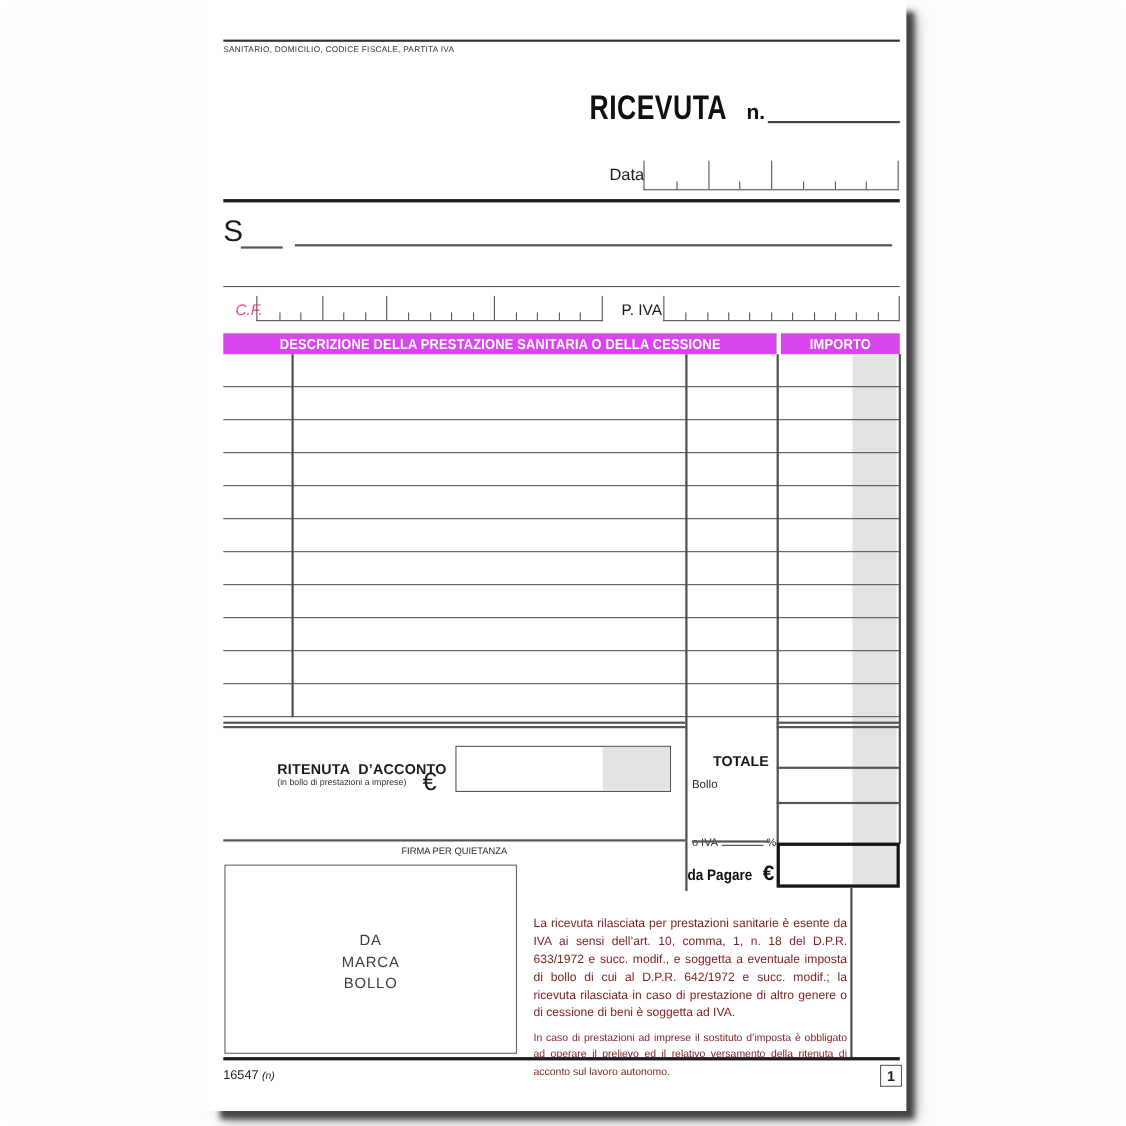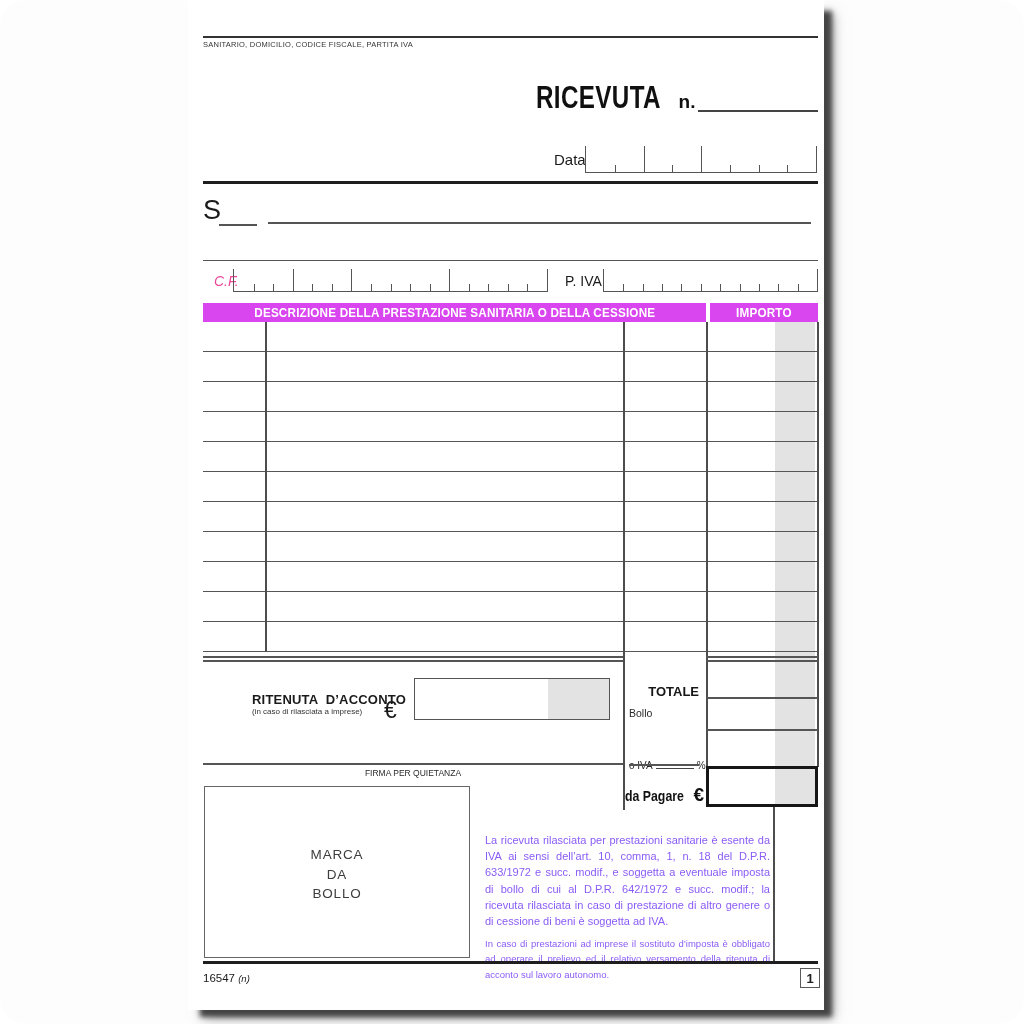--- a/index.html
+++ b/index.html
@@ -57,21 +57,21 @@
   .rit-euro { left:196px; top:697px; font-size:23px; color:#1a1a1a; }
   .rit-box { position:absolute; left:226px; top:678px; width:196px; height:42px; border:1.5px solid #555; background:#fff; }
   .rit-box .shade { position:absolute; right:0; top:0; width:61px; height:100%; background:#e3e3e3; }
 
   .firma-label { left:15px; top:768px; width:420px; text-align:center; font-size:8.5px; color:#2a2a2a; }
 
   .marca-box { position:absolute; left:16px; top:786px; width:266px; height:172px; border:1.5px solid #666;
                text-align:center; padding-top:58px; }
   .marca-box div { font-size:13.5px; line-height:19.5px; letter-spacing:0.8px; color:#3d3d3d; }
 
-  .legal { position:absolute; left:297px; top:832px; width:285px; color:#8b5cf6; }
+  .legal { position:absolute; left:297px; top:832px; width:285px; color:#7f1d1d; }
   .legal .p1 { font-size:11px; line-height:16.2px; text-align:justify; }
   .legal .p2 { font-size:9.5px; line-height:15.2px; text-align:justify; margin-top:7px; }
 
   .footer-code { left:15px; top:972px; font-size:11.5px; color:#1a1a1a; }
   .footer-code .it { font-style:italic; font-size:9.5px; }
   .page-box { position:absolute; left:612px; top:968px; width:20px; height:20px; border:1.5px solid #5a5a5a;
               display:flex; align-items:center; justify-content:center; font-size:13px; font-weight:bold; color:#222; }
 </style>
 </head>
 <body>
@@ -165,43 +165,43 @@
     <div class="vline" style="left:435px; top:322px; height:488px;"></div>
     <div class="vline" style="left:518px; top:322px; height:445px;"></div>
     <div class="vline" style="left:629px; top:322px; height:445px;"></div>
 
     <div class="hline" style="left:15px; top:656px; width:420px;"></div>
     <div class="hline" style="left:15px; top:660px; width:420px;"></div>
     <div class="hline" style="left:518px; top:656px; width:112px;"></div>
     <div class="hline" style="left:518px; top:660px; width:112px;"></div>
 
     <div class="abs rit-label">RITENUTA D’ACCONTO</div>
-    <div class="abs rit-sub">(in caso di rilasciata a imprese)</div>
+    <div class="abs rit-sub">(in bollo di prestazioni a imprese)</div>
     <div class="abs rit-euro">€</div>
     <div class="rit-box">
       <div class="shade"></div>
     </div>
 
     <div class="abs totale-label">TOTALE</div>
     <div class="hline" style="left:518px; top:697px; width:112px;"></div>
     <div class="abs bollo-label">Bollo</div>
     <div class="abs oiva-row"><span>o IVA</span><span class="oiva-line"></span><span>%</span></div>
     <div class="hline" style="left:518px; top:729px; width:112px;"></div>
     <div class="hline" style="left:441px; top:764px; width:70px;"></div>
     <div class="abs dapagare-row">
       <span class="dapagare-label">da Pagare</span>
       <span class="dapagare-euro">€</span>
     </div>
     <div class="dapagare-box"></div>
 
     <div class="hline" style="left:15px; top:763px; width:420px;"></div>
     <div class="abs firma-label">FIRMA PER QUIETANZA</div>
     <div class="marca-box">
+      <div>DA</div>
       <div>MARCA</div>
-      <div>DA</div>
       <div>BOLLO</div>
     </div>
 
     <div class="legal">
       <div class="p1">La ricevuta rilasciata per prestazioni sanitarie è esente da IVA ai sensi dell’art. 10, comma, 1, n. 18 del D.P.R. 633/1972 e succ. modif., e soggetta a eventuale imposta di bollo di cui al D.P.R. 642/1972 e succ. modif.; la ricevuta rilasciata in caso di prestazione di altro genere o di cessione di beni è soggetta ad IVA.</div>
       <div class="p2">In caso di prestazioni ad imprese il sostituto d’imposta è obbligato ad operare il prelievo ed il relativo versamento della ritenuta di acconto sul lavoro autonomo.</div>
     </div>
     <div class="vline" style="left:585px; top:807px; height:156px;"></div>
 
     <div class="rule-thick" style="left:15px; top:961px; width:615px;"></div>

